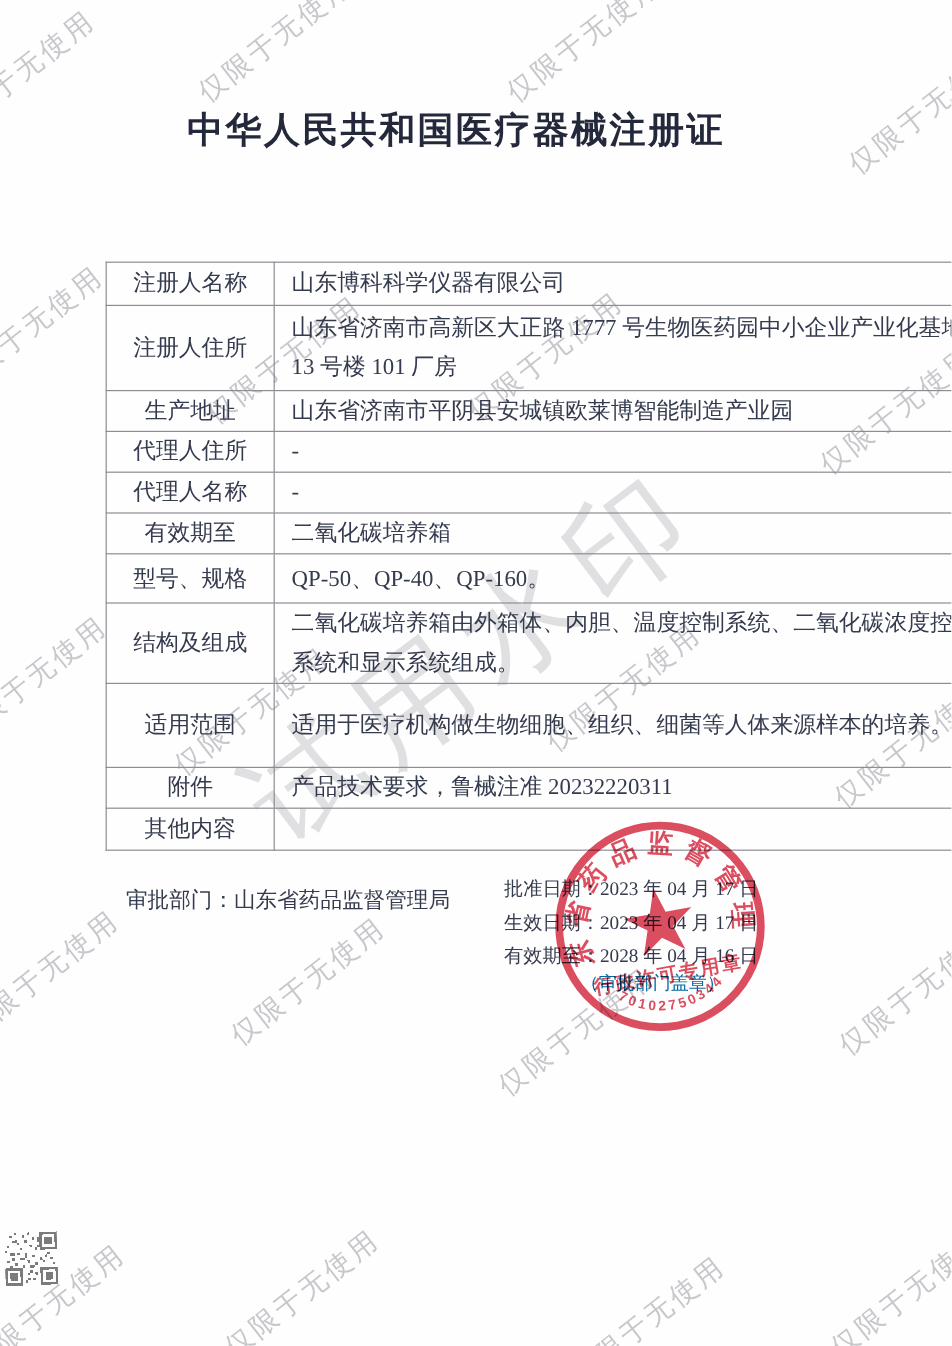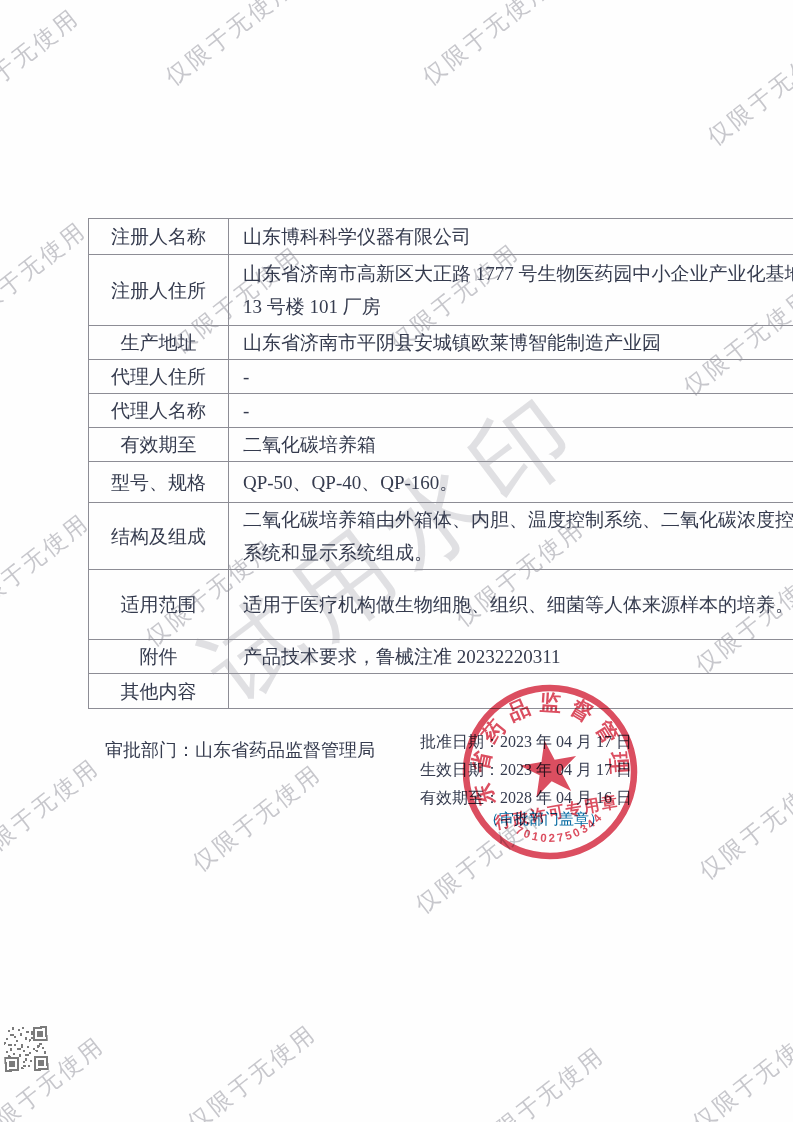--- a/index.html
+++ b/index.html
@@ -66,20 +66,21 @@
   <span class="wm" style="left:257px;top:818px">仅限于无使用</span>
   <span class="wm" style="left:480px;top:860px">仅限于无使用</span>
   <span class="wm" style="left:764px;top:826px">仅限于无使用</span>
   <span class="wm" style="left:40px;top:1090px">仅限于无使用</span>
   <span class="wm" style="left:252px;top:1078px">仅限于无使用</span>
   <span class="wm" style="left:540px;top:1100px">仅限于无使用</span>
   <span class="wm" style="left:757px;top:1078px">仅限于无使用</span>
 
   <div class="wm-big">试用水印</div>
 
+  <div class="title">中华人民共和国医疗器械注册证</div>
 
 
   <table class="cert">
     <tbody>
         <tr style="height:36px">
       <td class="lbl">注册人名称</td>
       <td class="val">山东博科科学仪器有限公司</td>
     </tr>
     <tr style="height:71px">
       <td class="lbl">注册人住所</td>

